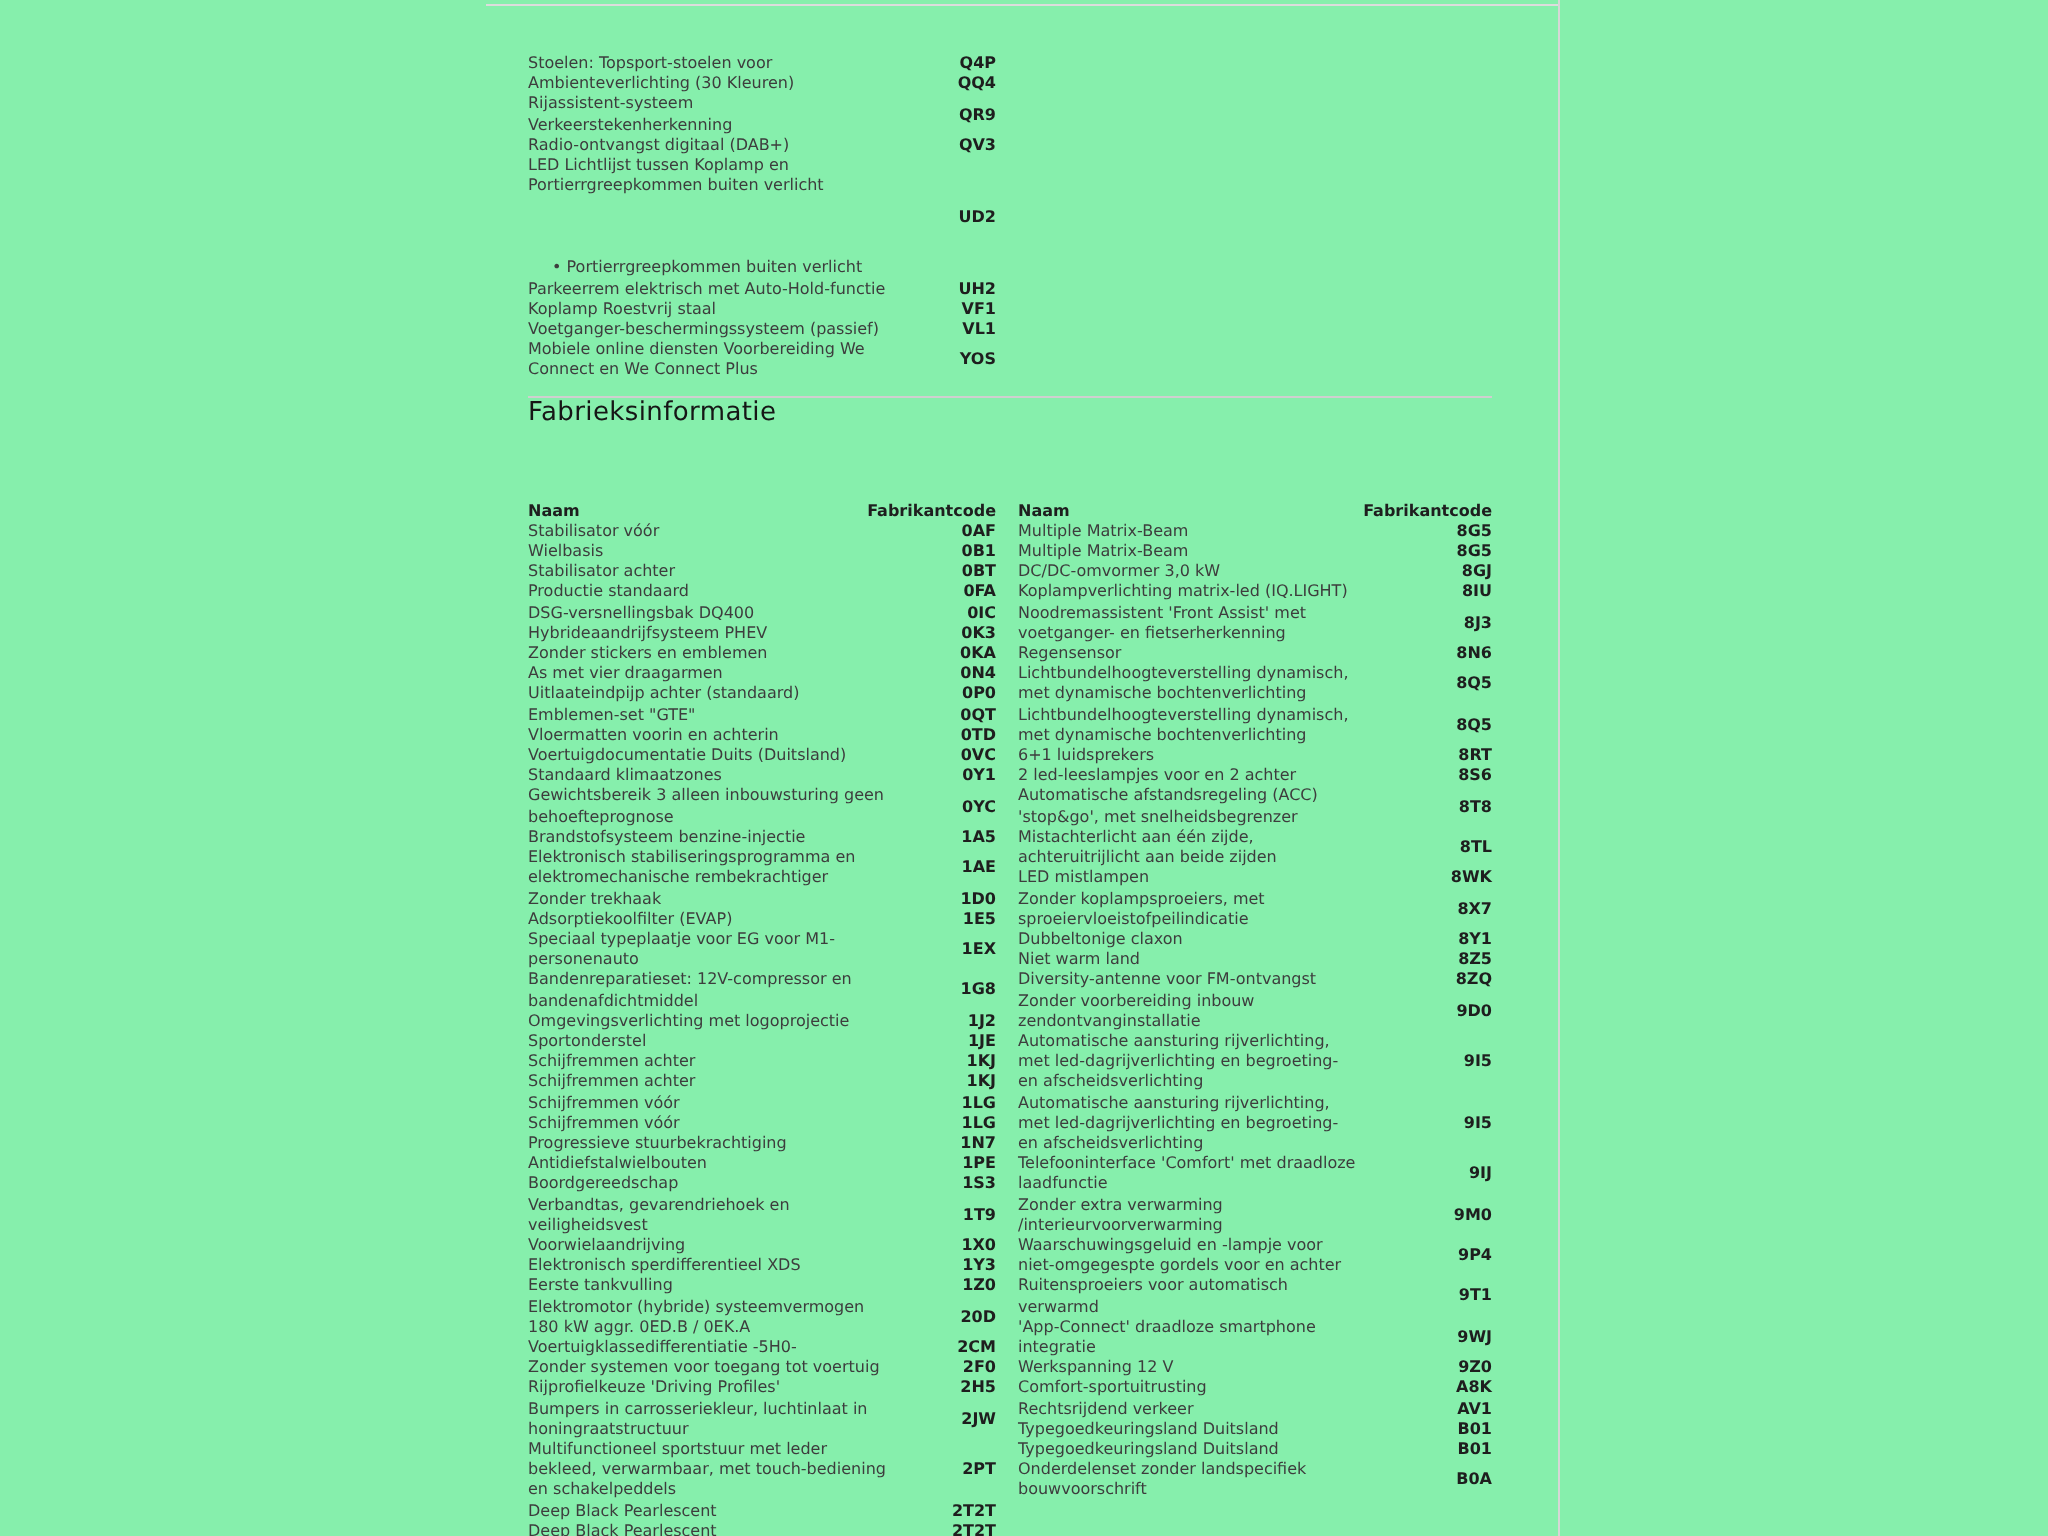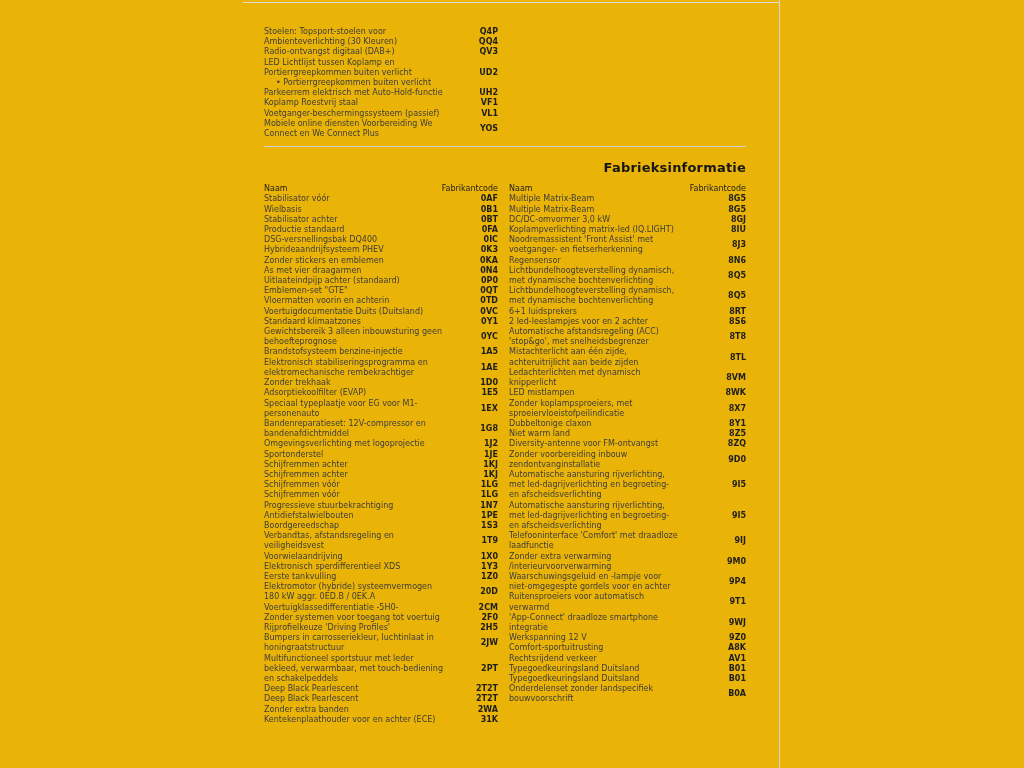--- a/index.html
+++ b/index.html
@@ -1,36 +1,36 @@
 <!DOCTYPE html>
 <html><head>
 <meta charset="utf-8">
 <style>
   html,body{margin:0;padding:0;}
   body{
     width:1024px;height:768px;background:#ffffff;
     font-family:"DejaVu Sans","Liberation Sans",sans-serif;
     color:#3d3d3d;overflow:hidden;
   }
-  .page{position:relative;width:1024px;height:768px;background:#eab308;overflow:hidden;}
+  .page{position:relative;width:1024px;height:768px;background:#86efac;overflow:hidden;}
   .vline{position:absolute;left:779px;top:0;width:1px;height:768px;background:#d6d6d6;}
   .topline{position:absolute;left:243px;top:2px;width:536px;height:1px;background:#dcdcdc;}
   .content{position:absolute;left:264px;top:27px;width:482px;font-size:8px;}
   #options{width:234px;}
   .row{display:flex;align-items:center;}
   .names{flex:1;min-width:0;}
   .line{white-space:nowrap;line-height:10.2px;}
-  .line.bullet{padding-left:12px;}
+  .line.bullet{padding-left:12px;margin-top:31px;}
   .code{font-weight:bold;color:#1e1e1e;white-space:nowrap;text-align:right;line-height:10.2px;padding-left:4px;}
   .sep{height:1px;background:#cfcfcf;margin-top:7px;width:482px;}
-  .title{font-weight:bold;font-size:13px;color:#161616;margin-top:13px;letter-spacing:.2px;text-align:right;}
+  .title{font-weight:normal;font-size:13px;color:#161616;letter-spacing:.2px;}
   .cols{display:flex;margin-top:9px;}
   #left-col{width:234px;margin-right:11px;}
   #right-col{width:237px;}
-  .head-row{display:flex;justify-content:space-between;font-weight:normal;color:#1e1e1e;line-height:10.2px;}
+  .head-row{display:flex;justify-content:space-between;font-weight:bold;color:#1e1e1e;line-height:10.2px;margin-top:28px;}
 </style>
 </head>
 <body>
 
 <div class="page">
   <div class="topline"></div>
   <div class="vline"></div>
 
   <div class="content">
 
@@ -39,20 +39,27 @@
           <div class="names">
             <div class="line">Stoelen: Topsport-stoelen voor</div>
           </div>
           <div class="code">Q4P</div>
         </div>
         <div class="row">
           <div class="names">
             <div class="line">Ambienteverlichting (30 Kleuren)</div>
           </div>
           <div class="code">QQ4</div>
+        </div>
+        <div class="row">
+          <div class="names">
+            <div class="line">Rijassistent-systeem</div>
+            <div class="line">Verkeerstekenherkenning</div>
+          </div>
+          <div class="code">QR9</div>
         </div>
         <div class="row">
           <div class="names">
             <div class="line">Radio-ontvangst digitaal (DAB+)</div>
           </div>
           <div class="code">QV3</div>
         </div>
         <div class="row">
           <div class="names">
             <div class="line">LED Lichtlijst tussen Koplamp en</div>
@@ -272,21 +279,21 @@
               <div class="code">1PE</div>
             </div>
             <div class="row">
               <div class="names">
                 <div class="line">Boordgereedschap</div>
               </div>
               <div class="code">1S3</div>
             </div>
             <div class="row">
               <div class="names">
-                <div class="line">Verbandtas, afstandsregeling en</div>
+                <div class="line">Verbandtas, gevarendriehoek en</div>
                 <div class="line">veiligheidsvest</div>
               </div>
               <div class="code">1T9</div>
             </div>
             <div class="row">
               <div class="names">
                 <div class="line">Voorwielaandrijving</div>
               </div>
               <div class="code">1X0</div>
             </div>
@@ -446,27 +453,20 @@
             </div>
             <div class="row">
               <div class="names">
                 <div class="line">Mistachterlicht aan één zijde,</div>
                 <div class="line">achteruitrijlicht aan beide zijden</div>
               </div>
               <div class="code">8TL</div>
             </div>
             <div class="row">
               <div class="names">
-                <div class="line">Ledachterlichten met dynamisch</div>
-                <div class="line">knipperlicht</div>
-              </div>
-              <div class="code">8VM</div>
-            </div>
-            <div class="row">
-              <div class="names">
                 <div class="line">LED mistlampen</div>
               </div>
               <div class="code">8WK</div>
             </div>
             <div class="row">
               <div class="names">
                 <div class="line">Zonder koplampsproeiers, met</div>
                 <div class="line">sproeiervloeistofpeilindicatie</div>
               </div>
               <div class="code">8X7</div>

